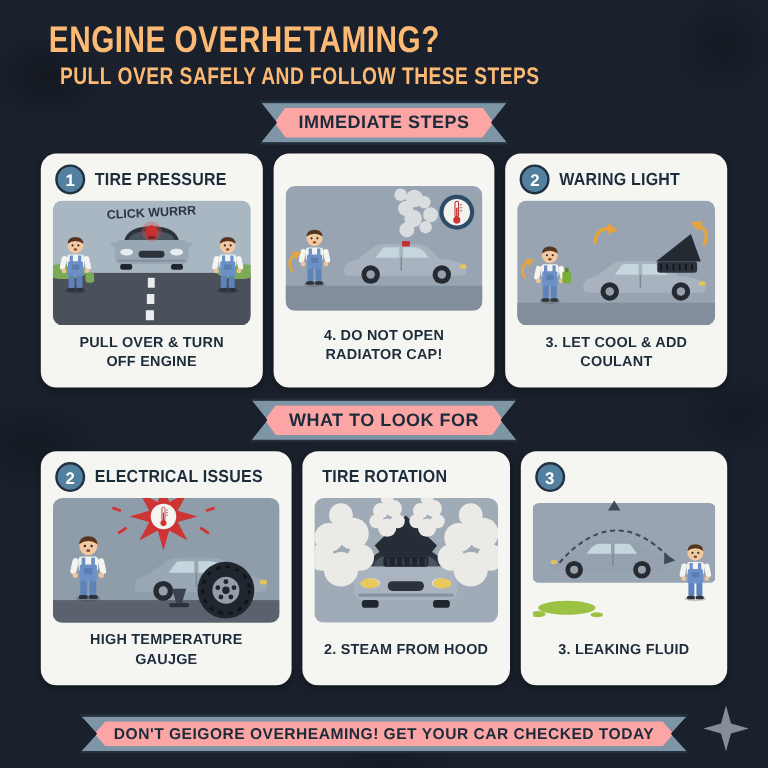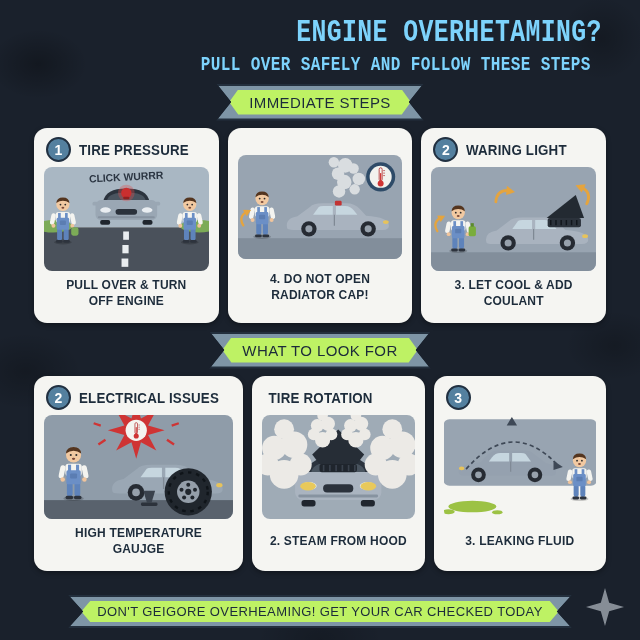--- a/index.html
+++ b/index.html
@@ -15,31 +15,31 @@
   .page::before {
     content:""; position:absolute; inset:0; pointer-events:none;
     background:
       radial-gradient(70px 50px at 6% 10%, rgba(0,0,0,.28), transparent 70%),
       radial-gradient(60px 60px at 94% 6%, rgba(0,0,0,.22), transparent 70%),
       radial-gradient(80px 55px at 4% 58%, rgba(0,0,0,.22), transparent 70%),
       radial-gradient(70px 50px at 96% 54%, rgba(0,0,0,.2), transparent 70%),
       radial-gradient(90px 60px at 50% 100%, rgba(0,0,0,.18), transparent 70%);
   }
   
-  .hdr { text-align:right; padding-top:17px; color:#7dd3fc;font-family:Liberation Mono, monospace; }
+  .hdr { text-align:left; padding-top:17px; color:#fdba74; }
   .hdr h1 { font-size:31px; font-weight:800; letter-spacing:.5px; line-height:1.05; }
   .hdr h2 { font-size:20px; font-weight:800; letter-spacing:.5px; margin-top:3px; }
   .hdr h1 > span, .hdr h2 > span { display:inline-block; transform:scaleX(.8); transform-origin:center; white-space:nowrap; }
   
   .ribbon-row { display:flex; justify-content:center; position:relative; z-index:2; }
   .rib-outline { background:#232f3d; padding:2px;
     clip-path: polygon(0 0,100% 0,calc(100% - 15px) 50%,100% 100%,0 100%,15px 50%); }
   .rib-edge { background:#7e95a6; padding:4px 11px;
     clip-path: polygon(0 0,100% 0,calc(100% - 13px) 50%,100% 100%,0 100%,13px 50%); }
-  .rib-inner { background:#bef264; color:#1c2b3a; font-weight:400; font-size:15px;
+  .rib-inner { background:#fca5a5; color:#1c2b3a; font-weight:700; font-size:15px;
     letter-spacing:.4px; padding:4px 20px; white-space:nowrap;
     clip-path: polygon(9px 0,calc(100% - 9px) 0,100% 50%,calc(100% - 9px) 100%,9px 100%,0 50%); }
   .ribbon-row.small .rib-inner { font-size:13px; padding:3px 16px; }
   .rib-mid { margin-top:9px; margin-bottom:7px; }
   .rib-top { margin-top:8px; margin-bottom:7px; }
   .rib-foot { position:absolute; left:0; right:0; bottom:12px; }
   
   .grid { display:grid; grid-template-columns:repeat(3,1fr); gap:9px; padding:0 34px; position:relative; z-index:1; }
   .card { background:#f5f5f2; border-radius:13px; height:195px; padding:9px 10px 6px;
     display:flex; flex-direction:column; box-shadow:0 2px 5px rgba(0,0,0,.35); }

